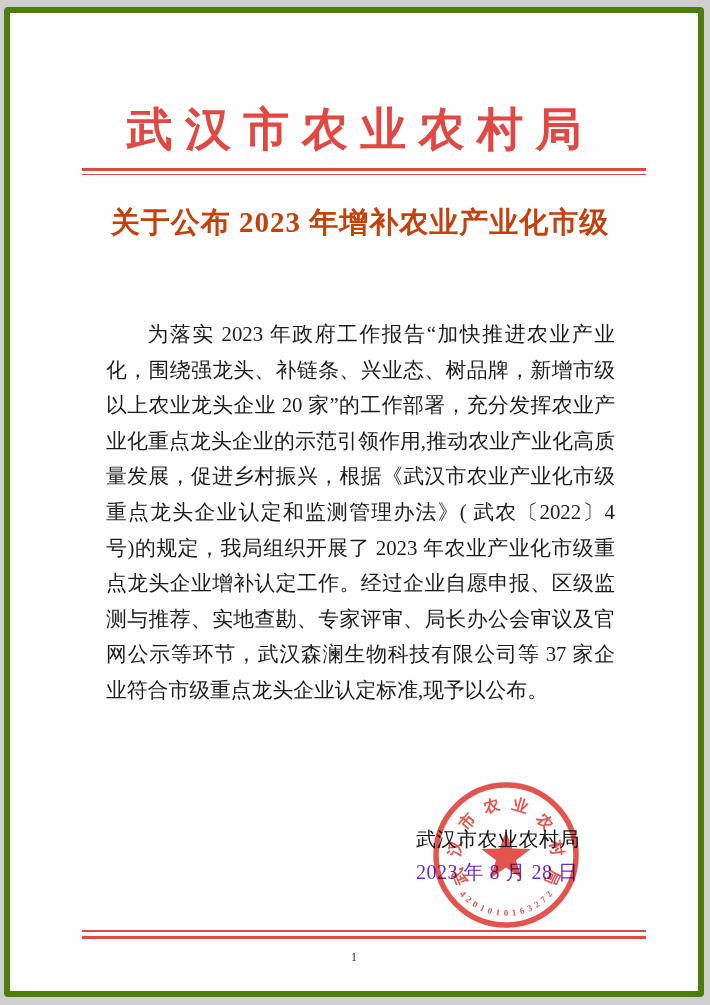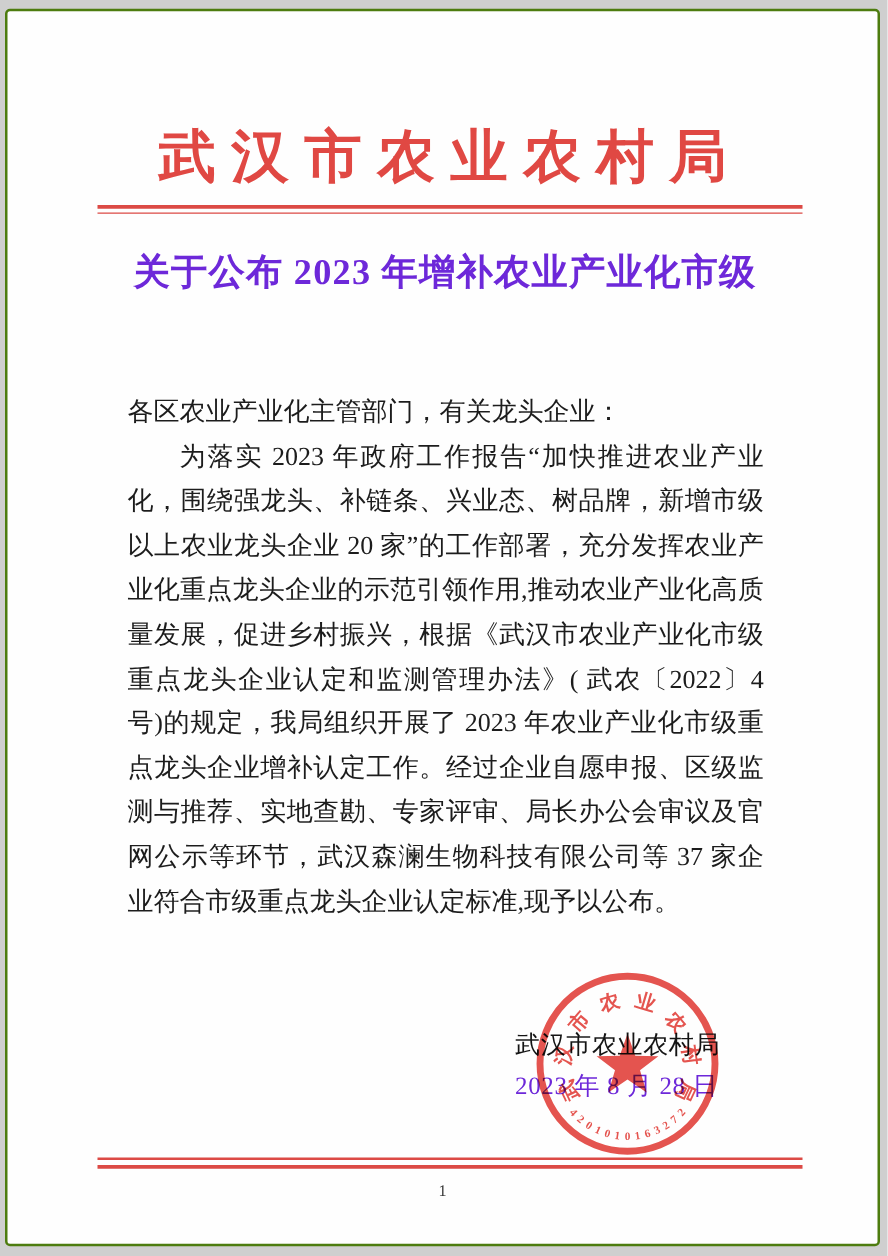--- a/index.html
+++ b/index.html
@@ -4,39 +4,39 @@
 <style>
   html,body { margin:0; padding:0; }
   body {
     width:710px; height:1005px; position:relative;
     background:#cfcfcf;
     font-family:"Liberation Serif","DejaVu Serif",serif;
     overflow:hidden;
   }
   .page {
     position:absolute; left:4px; top:7px; width:700px; height:990px;
-    background:#fefefe; border:2px solid #4d7c0f; border-radius:4px;
+    background:#fefefe; border:6px solid #4d7c0f; border-radius:4px;
     box-sizing:border-box;
   }
   
   .agency-header {
     position:absolute; left:0; top:86px; width:100%;
     text-align:center; color:var(--header-red,#e04843);
     font-size:46px; font-weight:700; letter-spacing:0.27em; padding-left:0.27em;
     box-sizing:border-box; white-space:nowrap;
   }
   .rule { position:absolute; left:72px; width:564px; background:var(--rule-red,#dc4a45); }
   .rule-head-top    { top:155px; height:3px; }
   .rule-head-bottom { top:160.5px; height:1.8px; }
   .rule-foot-top    { top:917px; height:1.8px; }
   .rule-foot-bottom { top:922.5px; height:3px; }
   
   .doc-title {
     position:absolute; left:60px; top:189px; width:580px;
-    text-align:center; color:#6d28d9;
+    text-align:center; color:#c2410c;
     font-size:29px; font-weight:700; line-height:40px; letter-spacing:1px;
   }
   
   .body-block {
     position:absolute; left:96px; top:303px; width:509px;
     color:var(--text-black,#1c1c1c);
     font-size:20.8px; line-height:35.6px;
   }
   .salutation { text-align:left; }
   .main-paragraph { text-indent:2em; text-align:justify; }
@@ -76,21 +76,20 @@
   <div class="agency-header">武汉市农业农村局</div>
 
   <div class="rule rule-head-top"></div>
   <div class="rule rule-head-bottom"></div>
 
   <div class="doc-title">
     <div>关于公布 2023 年增补农业产业化市级</div>
   </div>
 
   <div class="body-block">
-    <div class="salutation">各区农业产业化主管部门，有关龙头企业：</div>
     <div class="main-paragraph">为落实 2023 年政府工作报告“加快推进农业产业化，围绕强龙头、补链条、兴业态、树品牌，新增市级以上农业龙头企业 20 家”的工作部署，充分发挥农业产业化重点龙头企业的示范引领作用,推动农业产业化高质量发展，促进乡村振兴，根据《武汉市农业产业化市级重点龙头企业认定和监测管理办法》( 武农〔2022〕4 号)的规定，我局组织开展了 2023 年农业产业化市级重点龙头企业增补认定工作。经过企业自愿申报、区级监测与推荐、实地查勘、专家评审、局长办公会审议及官网公示等环节，武汉森澜生物科技有限公司等 37 家企业符合市级重点龙头企业认定标准,现予以公布。</div>
   </div>
 
 
   <div class="signature-agency">武汉市农业农村局</div>
   <div class="signature-date">2023 年 8 月 28 日</div>
 
   <svg class="seal" viewBox="0 0 160 160" xmlns="http://www.w3.org/2000/svg">
     <circle class="ring" cx="80" cy="80" r="70"></circle>
     <polygon class="star" points="80,56 86.2,73.5 104.7,74 90,85.2 95.3,103 80,92.5 64.7,103 70,85.2 55.3,74 73.8,73.5"></polygon>

